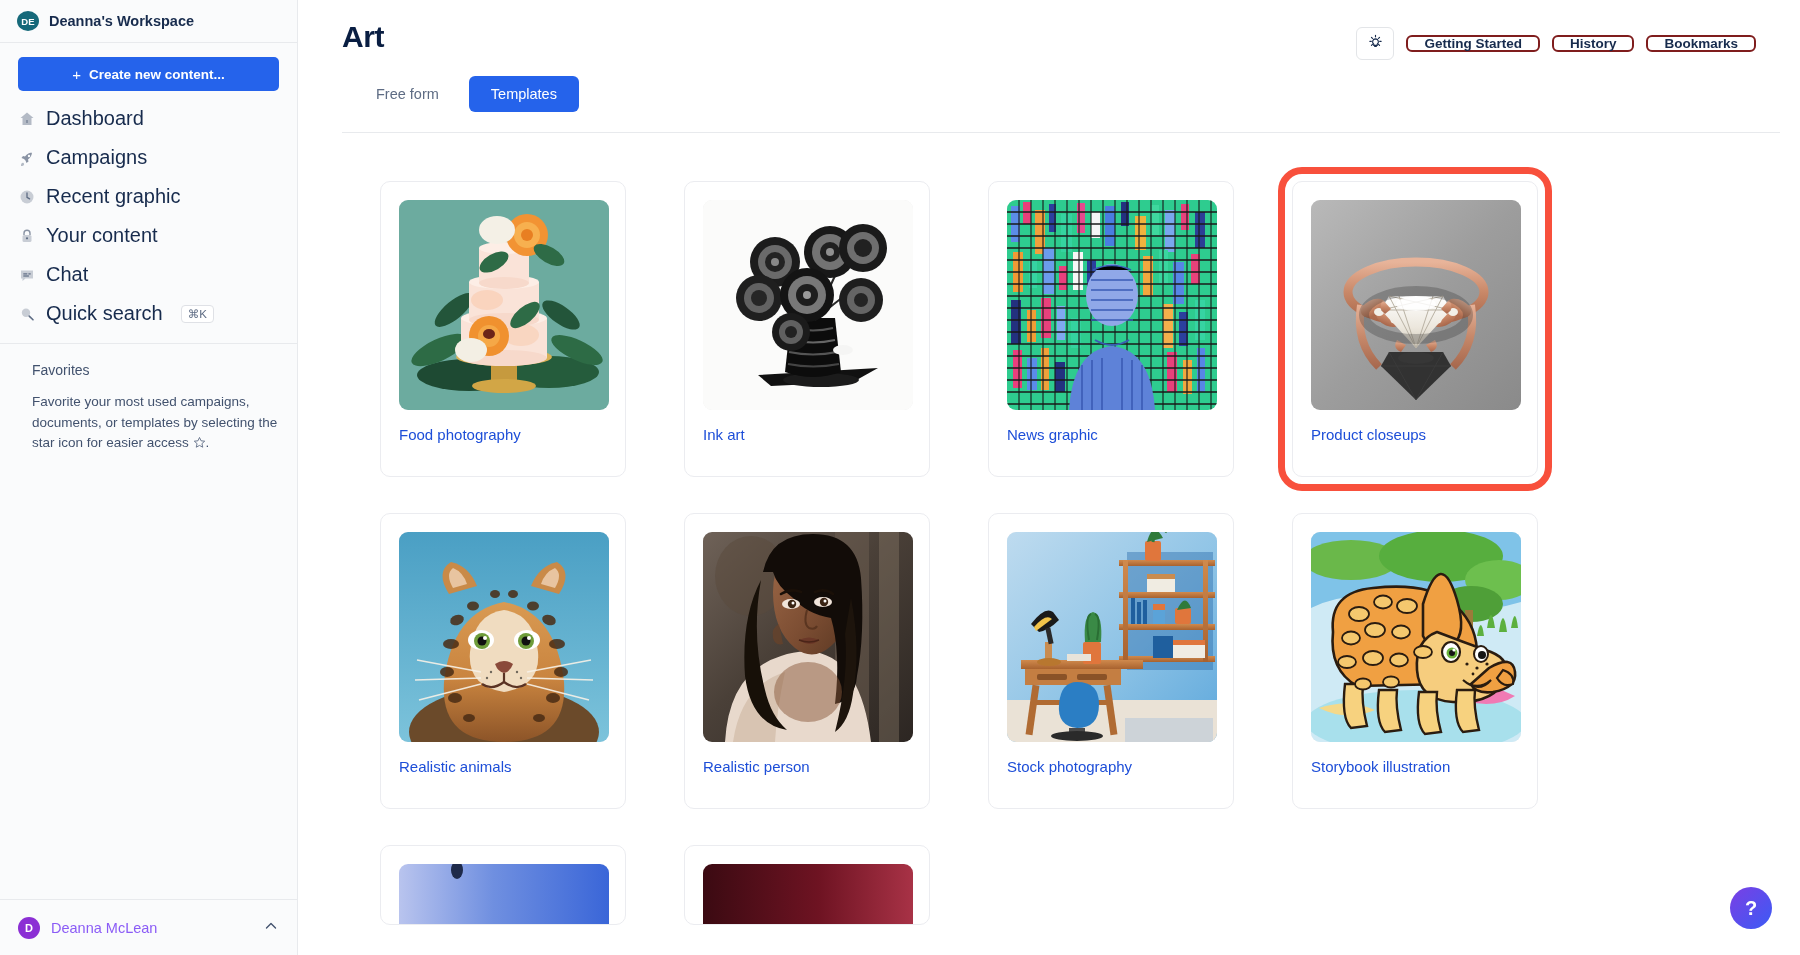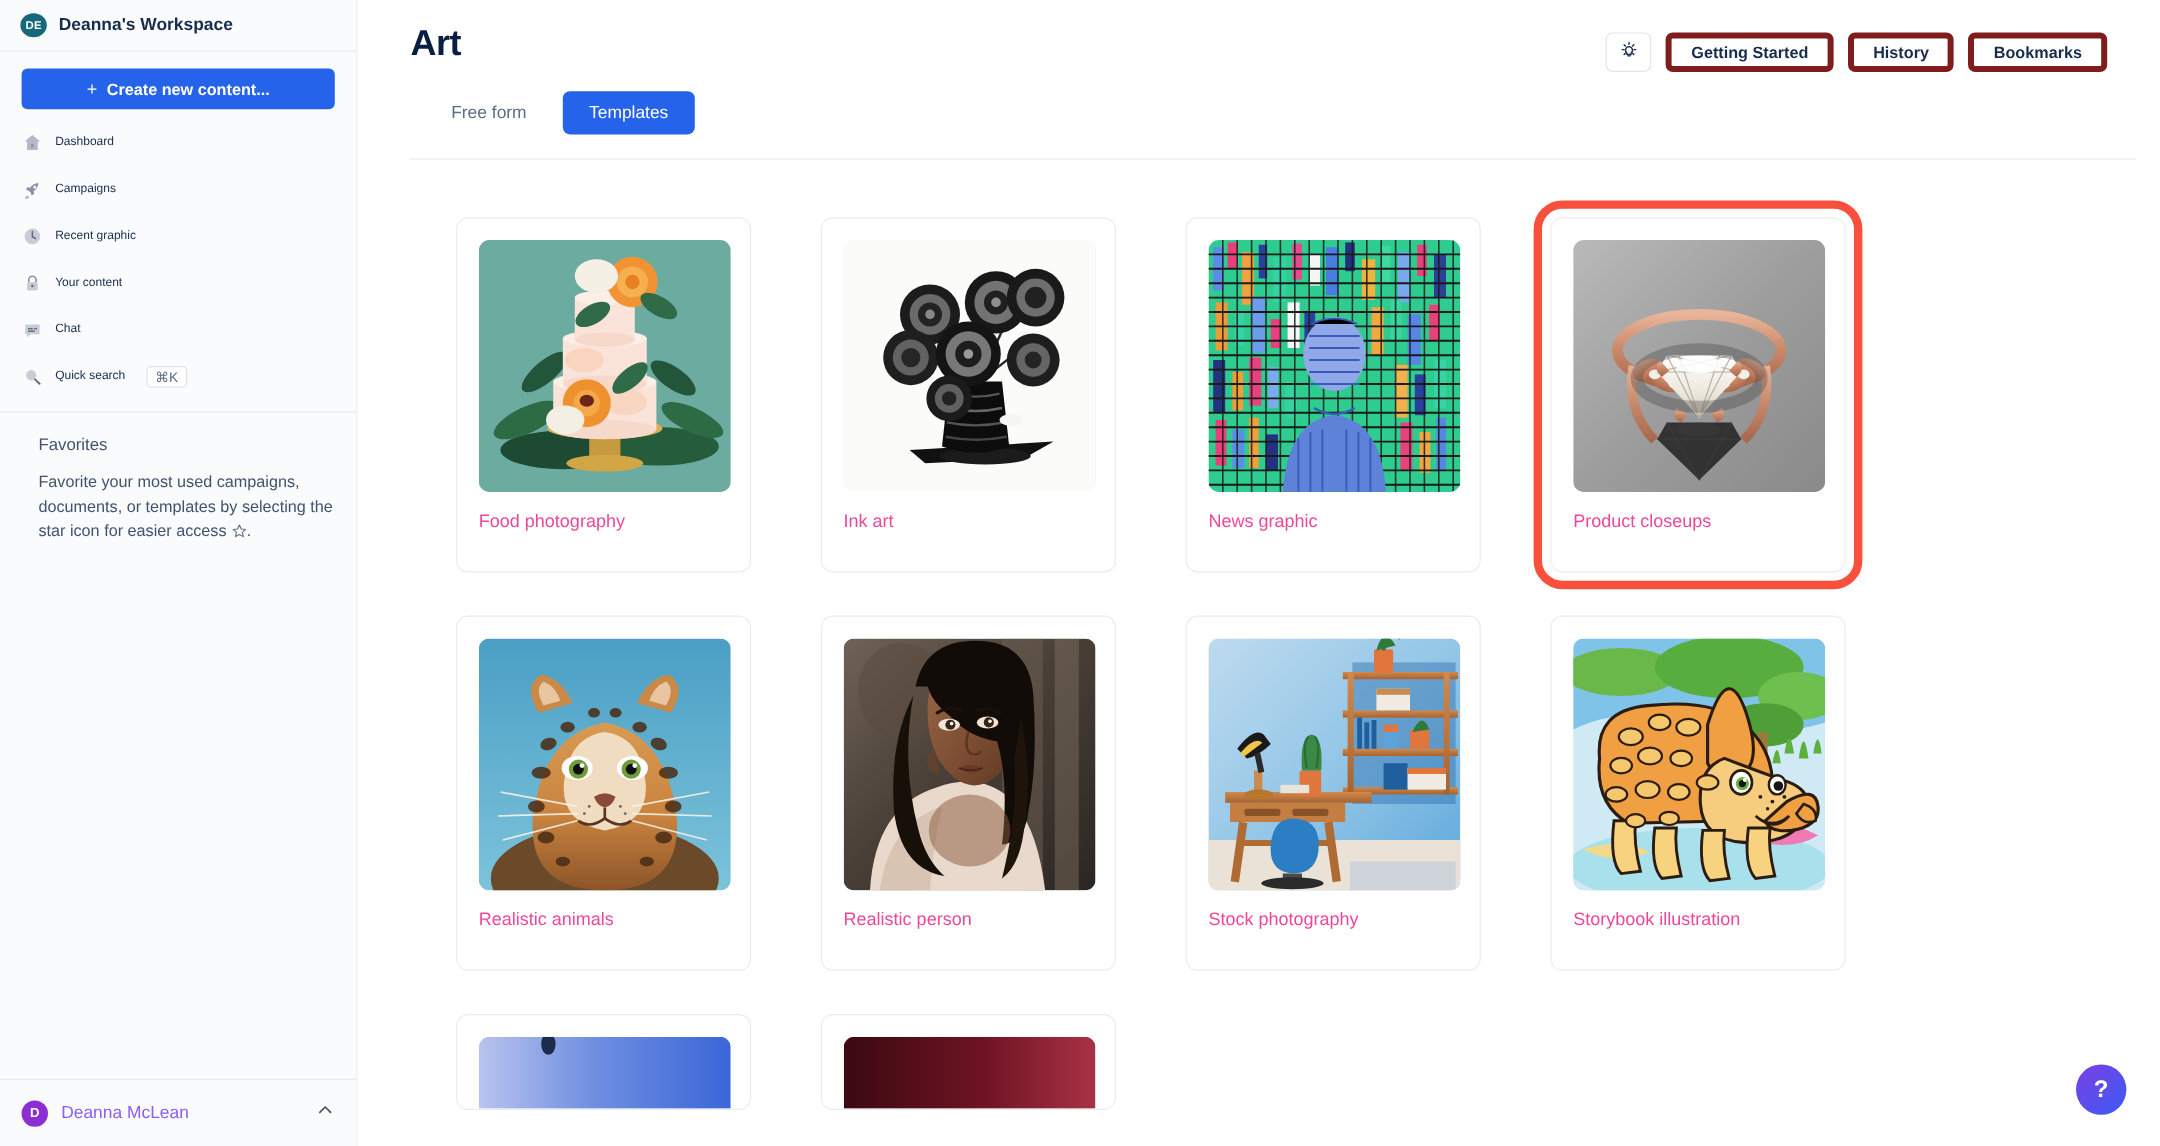--- a/index.html
+++ b/index.html
@@ -45,21 +45,21 @@
     display: flex; align-items: center; justify-content: center;
     gap: 8px; cursor: pointer;
   }
   .create-btn .plus { font-size: 15px; font-weight: normal; line-height: 1; }
 
   .nav { padding: 8px 0 0 0; }
   .nav-item {
     height: 39px; display: flex; align-items: center;
     padding: 0 18px; gap: 11px; cursor: pointer;
   }
-  .nav-label { font-size: 10px; color: #172b4d; }
+  .nav-label { font-size: 20px; color: #172b4d; }
   .nav-ico { width: 17px; height: 17px; flex: 0 0 17px; display: flex; align-items: center; justify-content: center; }
   .nav-ico svg { width: 16px; height: 16px; display: block; }
   .kbd {
     margin-left: 7px; border: 1px solid #dfe1e6; border-radius: 4px;
     background: #fff; padding: 1px 6px; font-size: 11.5px; color: #5e6c84;
   }
   .sb-divider { height: 1px; background: #e8eaed; margin: 10px 0 0 0; }
 
   .fav { padding: 18px 18px 0 32px; }
   .fav-title { font-size: 14px; color: #42526e; }
@@ -89,21 +89,21 @@
   .hdr-actions {
     position: absolute; right: 44px; top: 27px;
     display: flex; align-items: center; gap: 12px;
   }
   .icon-btn {
     width: 38px; height: 33px; border: 1px solid #e3e5e8; border-radius: 6px;
     background: #fff; display: flex; align-items: center; justify-content: center;
     cursor: pointer;
   }
   .pill-btn {
-    height: 33px; border: 5px solid #7f1d1d; border-radius: 6px; background: #fff;
+    height: 17px; border: 2px solid #7f1d1d; border-radius: 6px; background: #fff;
     padding: 0 16px; font-size: 13.5px; font-weight: bold; color: #172b4d;
     font-family: "Liberation Sans", sans-serif;
     display: flex; align-items: center; cursor: pointer;
   }
 
   .tabs { display: flex; align-items: center; gap: 8px; margin-top: 22px; padding-left: 12px; }
   .tab {
     height: 36px; border-radius: 6px; padding: 0 22px;
     display: flex; align-items: center; justify-content: center;
     font-size: 14.5px; font-weight: normal; color: #5e6c84;
@@ -127,21 +127,21 @@
     padding: 18px 18px 0 18px; height: 296px;
     cursor: pointer; position: relative;
   }
   .card.highlight { outline: 7px solid #f8503c; outline-offset: 7px; border-radius: 10px; }
   .thumb {
     width: 210px; height: 210px; border-radius: 9px; overflow: hidden;
     position: relative; background: #eee;
   }
   .thumb svg { display: block; width: 210px; height: 210px; }
   .card-label {
-    margin-top: 16px; font-size: 15px; color: #ec4899;
+    margin-top: 16px; font-size: 15px; color: #1d4ed8;
     white-space: nowrap;
   }
 
   
   .grid-row3 {
     display: grid; grid-template-columns: repeat(4, 246px);
     gap: 0 58px; justify-content: start; padding-left: 38px; margin-top: 36px;
   }
   .card-partial {
     background: #fff; border: 1px solid #ebecf0; border-radius: 10px;

